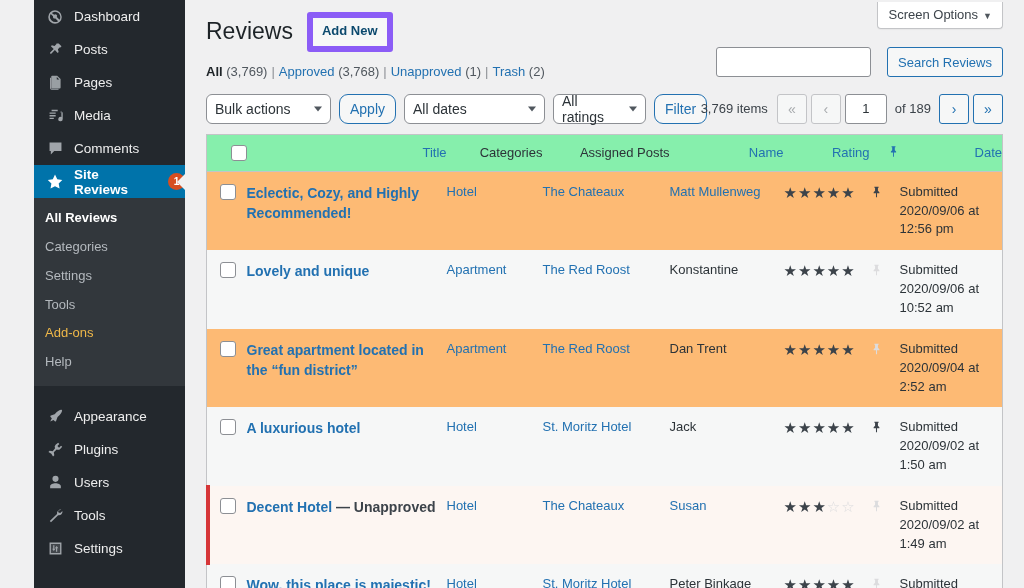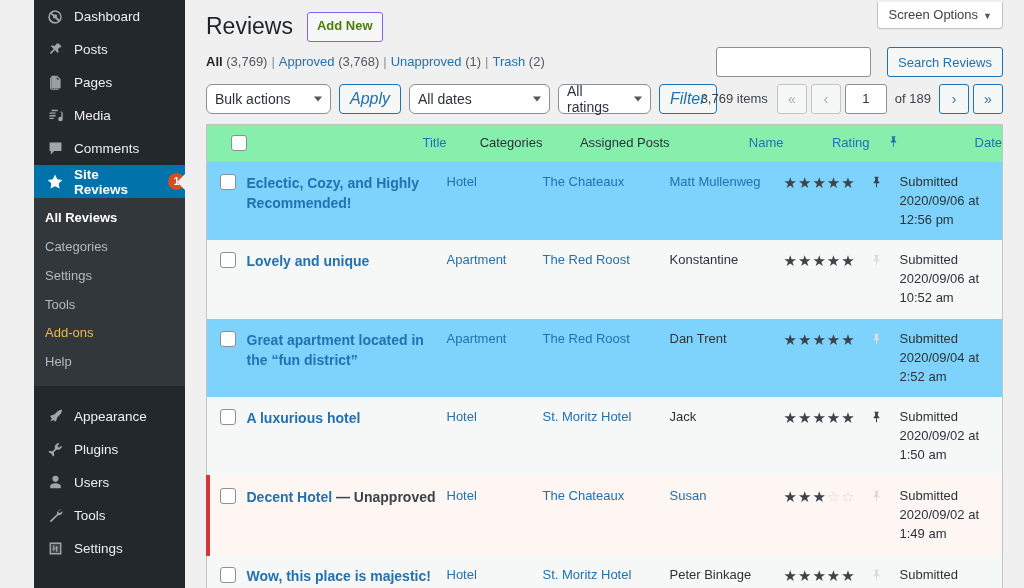--- a/index.html
+++ b/index.html
@@ -47,21 +47,21 @@
     position:absolute; top:2px; right:21px;
     background:#fff; border:1px solid #c3c4c7; border-top:none;
     border-radius:0 0 4px 4px; padding:5px 10px 6px 10px;
     font-size:13px; color:#3c434a; cursor:pointer; box-shadow:0 1px 1px rgba(0,0,0,.04);
   }
   .screen-options .caret { font-size:9px; margin-left:5px; color:#50575e; }
 
   .title-row { display:flex; align-items:center; gap:14px; padding-top:12px; }
   h1.page-title { font-size:23px; font-weight:400; color:#1d2327; line-height:1.3; }
   .add-new {
-    border:1px solid #8b5cf6; color:#4d7c0f; background:#f6f7f7;
+    border:6px solid #8b5cf6; color:#0c4a6e; background:#f6f7f7;
     font-size:13px; font-weight:600; border-radius:3px; padding:3px 9px 4px 9px; cursor:pointer;
     line-height:1.6;
   }
 
   .subsubsub { font-size:13px; color:#50575e; margin-top:12px; }
   .subsubsub a { color:#2271b1; text-decoration:none; cursor:pointer; }
   .subsubsub .cur { color:#1d2327; font-weight:600; }
   .subsubsub .cnt { color:#50575e; }
   .subsubsub .sep { color:#8c8f94; margin:0 4px; }
 
@@ -81,21 +81,21 @@
     font-size:14px; color:#2c3338; padding:0 26px 0 8px; font-family:"Liberation Sans", sans-serif;
     display:flex; align-items:center; cursor:pointer; position:relative; margin-right:8px;
   }
   .fake-select .arr {
     position:absolute; right:8px; top:50%; transform:translateY(-50%);
     width:0;height:0;border-left:4px solid transparent;border-right:4px solid transparent;
     border-top:5px solid #50575e;
   }
   .btn-secondary {
     height:30px; border:1px solid #2271b1; color:#2271b1; background:#f6f7f7;
-    border-radius:4px; font-size:16px; padding:0 10px; cursor:pointer; margin-right:8px;font-style:italic;
+    border-radius:9px; font-size:14px; padding:0 10px; cursor:pointer; margin-right:8px;
   }
   .pagination { position:absolute; right:0; top:0; display:flex; align-items:center; gap:4px; font-size:13px; color:#3c434a; height:32px;}
   .pg-count { margin-right:5px; color:#3c434a; }
   .pg-btn {
     width:30px;height:30px;border:1px solid #c3c4c7;border-radius:3px;background:#f6f7f7;
     color:#a7aaad; display:flex;align-items:center;justify-content:center;font-size:14px;cursor:pointer;
   }
   .pg-btn.enabled { border-color:#2271b1; color:#2271b1; }
   .pg-input {
     width:42px;height:30px;border:1px solid #8c8f94;border-radius:3px;text-align:center;
@@ -115,21 +115,21 @@
   .wp-table thead th a { color:#2271b1; text-decoration:none; cursor:pointer; }
   .col-cb { width:40px; padding-left:13px !important; }
   .col-title { width:200px; }
   .col-cat { width:96px; }
   .col-posts { width:127px; }
   .col-name { width:114px; }
   .col-rating { width:86px; }
   .col-pin { width:30px; }
   .col-date { width:auto; }
 
-  .wp-table tbody tr { background:#7dd3fc; }
+  .wp-table tbody tr { background:#fdba74; }
   .wp-table tbody tr.alt { background:#f6f7f7; }
   .wp-table tbody tr.unapproved { background:#fdf6f2;margin-left:10px; }
   .wp-table tbody td {
     vertical-align:top; padding:11px 8px 11px 0; line-height:1.45; color:#2c3338;
   }
   .wp-table tbody td.cb { padding-left:13px; position:relative; }
   tr.unapproved td.cb::before{
     content:""; position:absolute; left:-1px; top:-1px; bottom:-1px; width:4px; background:#d63638;
   }
   .chk {

